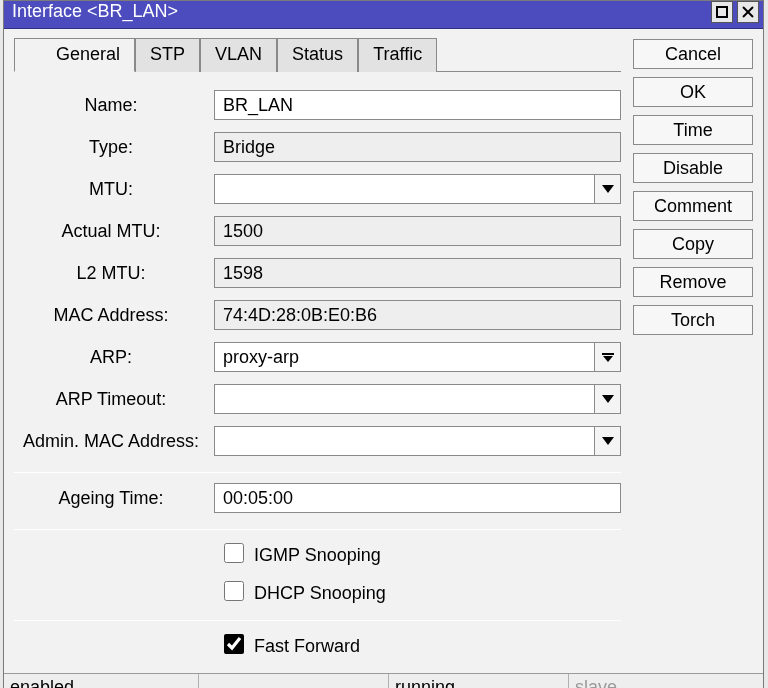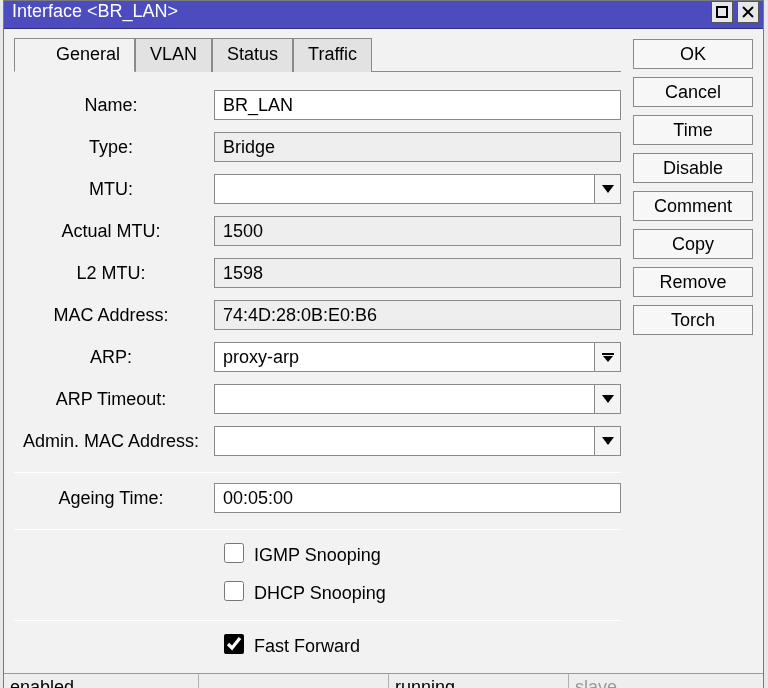--- a/index.html
+++ b/index.html
@@ -197,20 +197,21 @@
           </svg>
       </div>
     </div>
   </div>
 
   <div class="body">
     <div class="left">
 
       <div class="tabs">
         <div class="tab active">General</div>
+        <div class="tab">STP</div>
         <div class="tab">VLAN</div>
         <div class="tab">Status</div>
         <div class="tab">Traffic</div>
       </div>
       <div class="tabline"></div>
 
       <div class="form">
 
         <div class="row">
           <div class="lbl">Name:</div>
@@ -314,22 +315,22 @@
 
         <div class="checkbox-row">
           <input type="checkbox" checked="" style="">
           <span>Fast Forward</span>
         </div>
 
       </div>
     </div>
 
     <div class="right">
+      <button class="btn">Cancel</button>
       <button class="btn">OK</button>
-      <button class="btn">Cancel</button>
       <button class="btn">Time</button>
       <button class="btn">Disable</button>
       <button class="btn">Comment</button>
       <button class="btn">Copy</button>
       <button class="btn">Remove</button>
       <button class="btn">Torch</button>
     </div>
   </div>
 
   <div class="statusbar">

